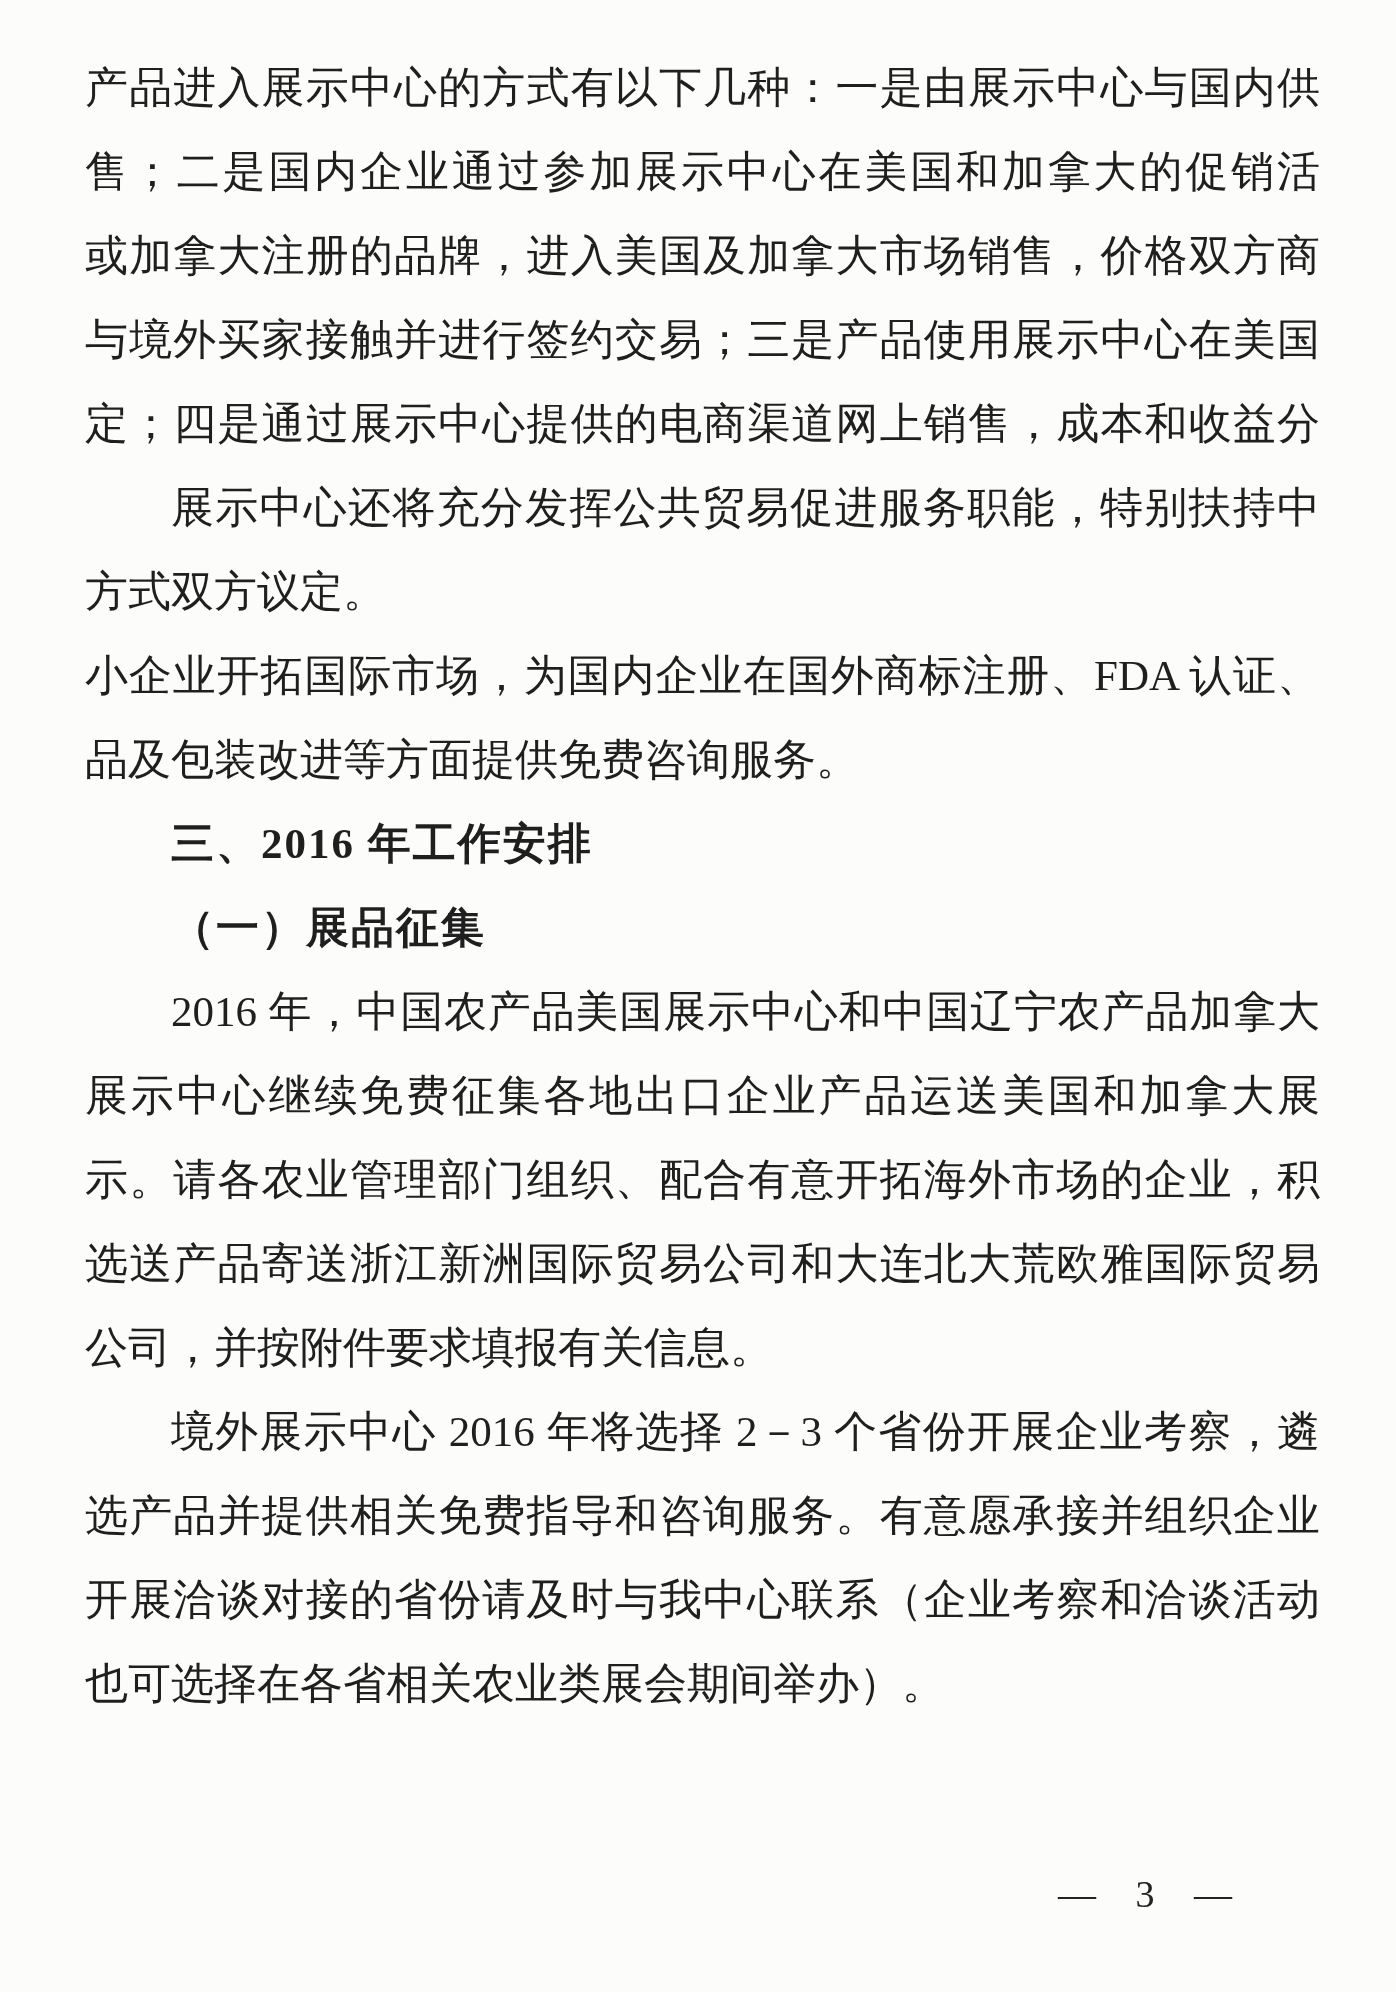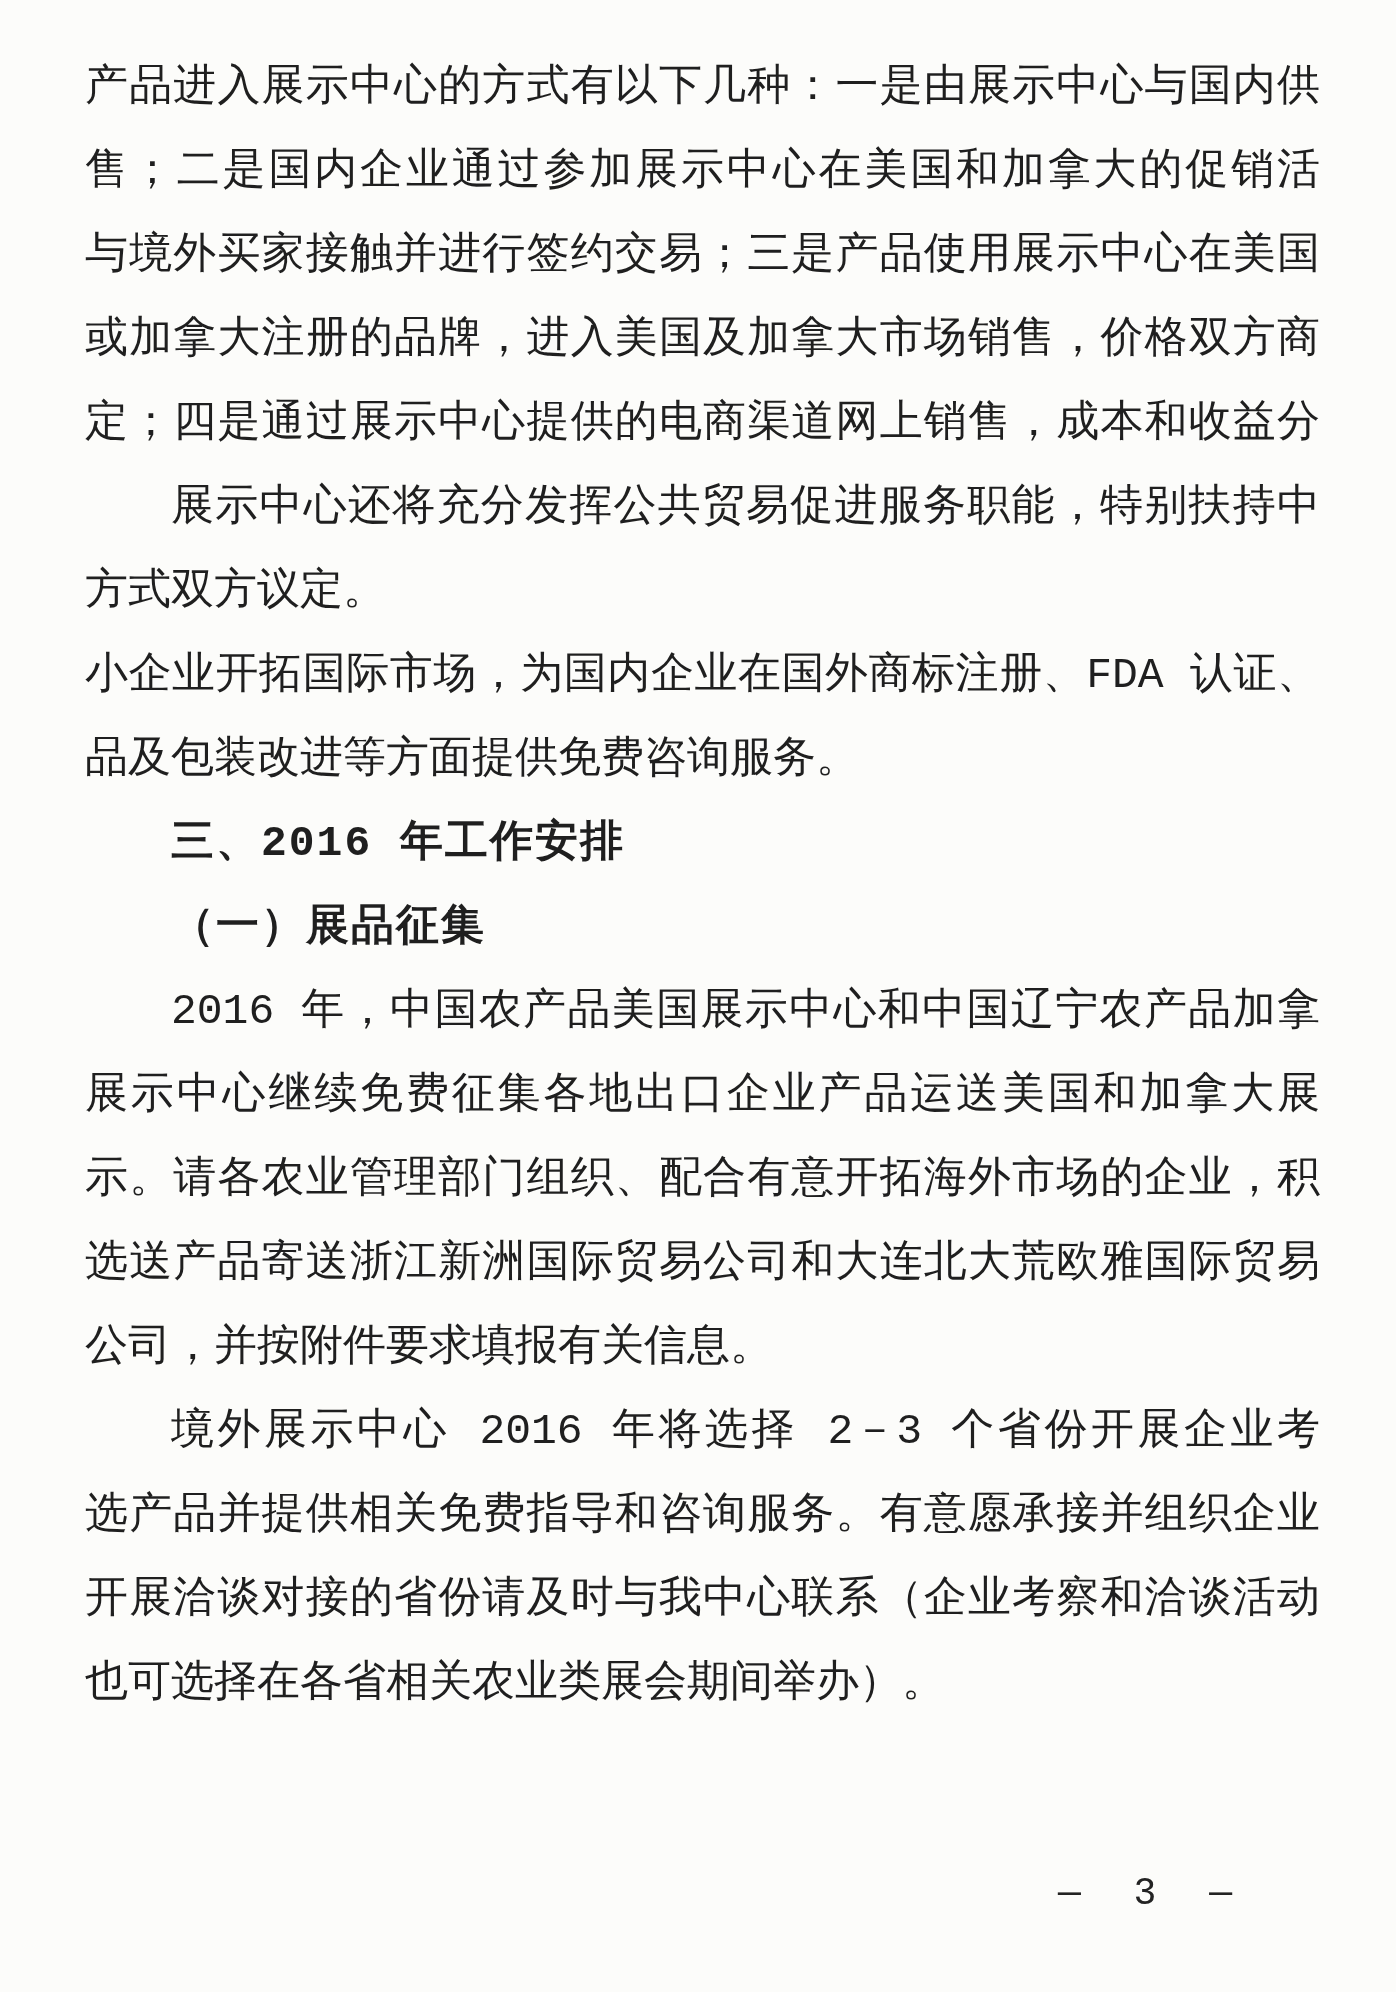--- a/index.html
+++ b/index.html
@@ -6,21 +6,21 @@
     margin: 0;
     padding: 0;
     background: #e9e8e4;
   }
   .page {
     position: relative;
     width: 1396px;
     height: 1992px;
     margin: 0 auto;
     background: #fcfcfa;
-    font-family: Liberation Mono, monospace;
+    font-family: Liberation Serif, serif;
     color: #1f1f1f;
     overflow: hidden;
   }
   .doc-body {
     padding: 46px 76px 0 85px;
   }
   .line {
     height: 84px;
     line-height: 84px;
     font-size: 43px;
@@ -50,22 +50,22 @@
     color: #232323;
   }
 </style>
 </head>
 <body>
 
 <div class="page">
   <div class="doc-body">
     <div class="line justify">产品进入展示中心的方式有以下几种：一是由展示中心与国内供</div>
     <div class="line justify">售；二是国内企业通过参加展示中心在美国和加拿大的促销活动，</div>
+    <div class="line justify">或加拿大注册的品牌，进入美国及加拿大市场销售，价格双方商</div>
     <div class="line justify">与境外买家接触并进行签约交易；三是产品使用展示中心在美国</div>
-    <div class="line justify">或加拿大注册的品牌，进入美国及加拿大市场销售，价格双方商</div>
     <div class="line justify">定；四是通过展示中心提供的电商渠道网上销售，成本和收益分摊</div>
     <div class="line justify indent">展示中心还将充分发挥公共贸易促进服务职能，特别扶持中</div>
     <div class="line">方式双方议定。</div>
     <div class="line justify">小企业开拓国际市场，为国内企业在国外商标注册、FDA 认证、产</div>
     <div class="line">品及包装改进等方面提供免费咨询服务。</div>
     <div class="line bold indent">三、2016 年工作安排</div>
     <div class="line bold indent">（一）展品征集</div>
     <div class="line justify indent">2016 年，中国农产品美国展示中心和中国辽宁农产品加拿大</div>
     <div class="line justify">展示中心继续免费征集各地出口企业产品运送美国和加拿大展</div>
     <div class="line justify">示。请各农业管理部门组织、配合有意开拓海外市场的企业，积极</div>

